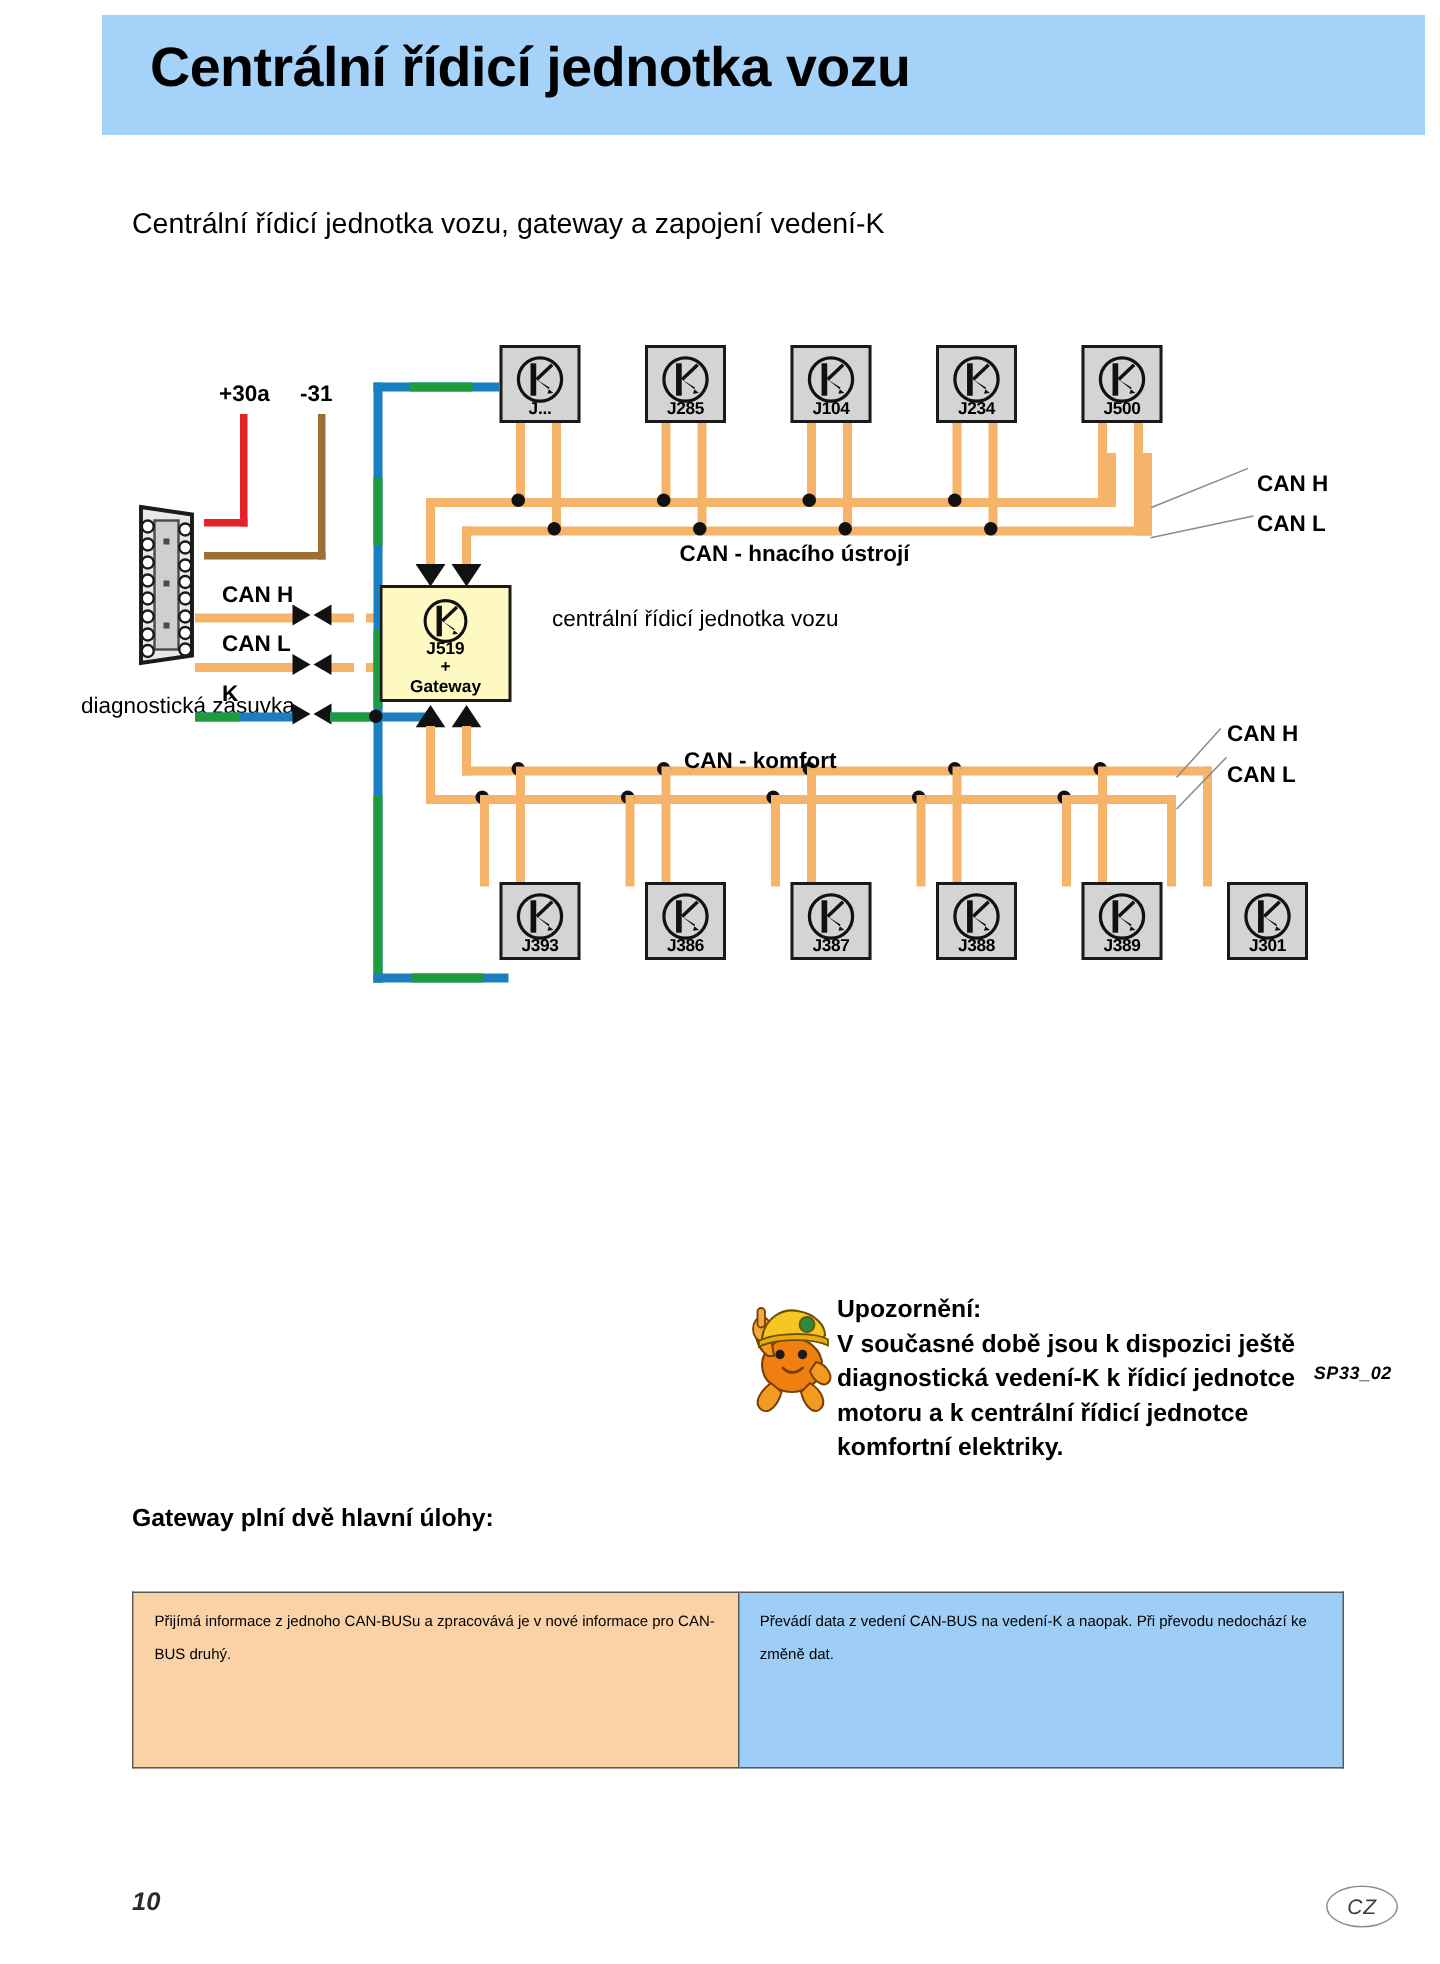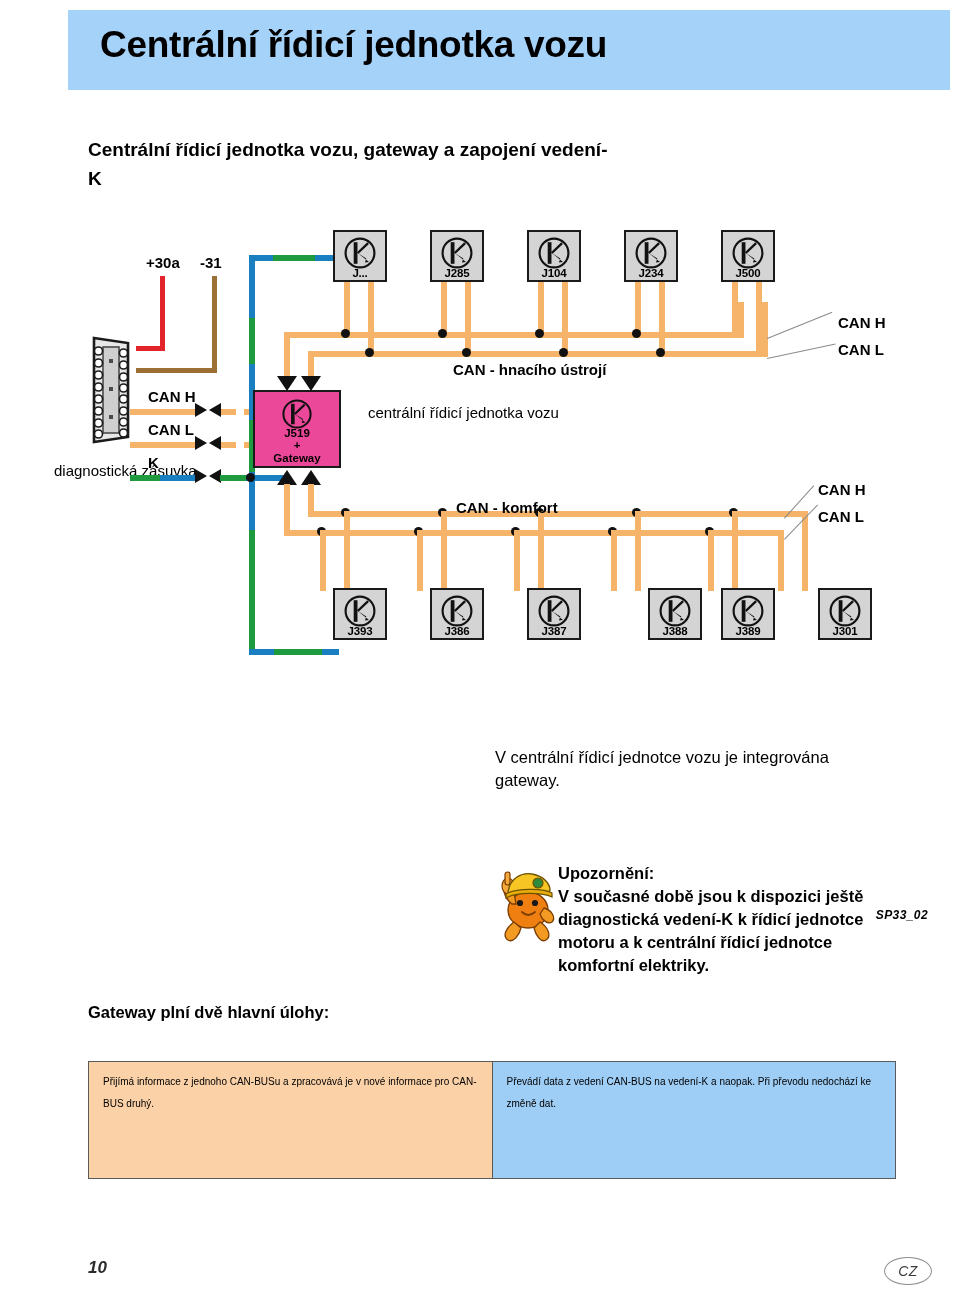--- a/index.html
+++ b/index.html
@@ -16,21 +16,21 @@
     position:absolute;left:68px;top:10px;width:882px;height:80px;
     background:#a5d2f9;
   }
   .header-title{
     position:absolute;left:100px;top:24px;
     font-size:37px;font-weight:bold;letter-spacing:-0.3px;
     white-space:nowrap;
   }
   .subtitle{
     position:absolute;left:88px;top:135px;width:520px;
-    font-size:19px;font-weight:bold;line-height:29px;
+    font-size:19px;font-weight:normal;line-height:29px;
   }
 
   
   .diagram{position:absolute;left:68px;top:230px;width:882px;height:470px;}
 
   .ecu{
     position:absolute;width:54px;height:52px;
     background:#d4d4d4;border:2px solid #1a1a1a;
     box-sizing:border-box;
   }
@@ -38,21 +38,21 @@
     position:absolute;left:50%;top:3px;transform:translateX(-50%);
     width:36px;height:36px;
   }
   .ecu-label{
     position:absolute;left:0;right:0;bottom:1px;
     text-align:center;font-size:11.5px;font-weight:bold;
     letter-spacing:-0.2px;
   }
   .gw-box{
     position:absolute;width:88px;height:78px;
-    background:#ec4899;border:2px solid #1a1a1a;box-sizing:border-box;
+    background:#fef9c3;border:2px solid #1a1a1a;box-sizing:border-box;
   }
   .gw-box .glyph{position:absolute;left:50%;top:5px;transform:translateX(-50%);width:34px;height:34px;}
   .gw-label{
     position:absolute;left:0;right:0;bottom:2px;text-align:center;
     font-size:11.5px;font-weight:bold;line-height:12.5px;
   }
 
   .wire{position:absolute;background:#f5b469;}
   .wire-v{width:6px;}
   .wire-h{height:6px;}
@@ -359,21 +359,21 @@
     </div>
     <div class="ecu" style="left:459px;top:358px;">
       <svg class="glyph" viewBox="0 0 40 40">
         <circle cx="20" cy="20" r="16" fill="none" stroke="#111" stroke-width="2.4"></circle>
         <rect x="13" y="8" width="4.2" height="24" fill="#111"></rect>
         <path d="M17.5 20 L29 9" stroke="#111" stroke-width="2.6" fill="none"></path>
         <path d="M17.5 20 L30 30 L25.5 30.5 L27 26 Z" fill="#111"></path>
       </svg>
       <div class="ecu-label">J387</div>
     </div>
-    <div class="ecu" style="left:556px;top:358px;margin-left:24px;">
+    <div class="ecu" style="left:556px;top:358px;">
       <svg class="glyph" viewBox="0 0 40 40">
         <circle cx="20" cy="20" r="16" fill="none" stroke="#111" stroke-width="2.4"></circle>
         <rect x="13" y="8" width="4.2" height="24" fill="#111"></rect>
         <path d="M17.5 20 L29 9" stroke="#111" stroke-width="2.6" fill="none"></path>
         <path d="M17.5 20 L30 30 L25.5 30.5 L27 26 Z" fill="#111"></path>
       </svg>
       <div class="ecu-label">J388</div>
     </div>
     <div class="ecu" style="left:653px;top:358px;">
       <svg class="glyph" viewBox="0 0 40 40">
@@ -403,21 +403,20 @@
     <div class="leader" style="left:699px;top:128px;width:70px;transform:rotate(-12deg);"></div>
 
     <div class="dlabel" style="left:750px;top:251px;">CAN H</div>
     <div class="dlabel" style="left:750px;top:278px;">CAN L</div>
     <div class="leader" style="left:716px;top:288px;width:44px;transform:rotate(-48deg);"></div>
     <div class="leader" style="left:716px;top:309px;width:48px;transform:rotate(-46deg);"></div>
 
     <div class="caption">SP33_02</div>
   </div>
 
-  <div class="para" style="left:495px;top:746px;width:360px;">V centrální řídicí jednotce vozu je integrována gateway.</div>
 
   <div class="note-wrap">
     <svg class="mascot" viewBox="0 0 78 82">
 
       <ellipse cx="40" cy="46" rx="20" ry="18" fill="#f07f12" stroke="#7a3d02" stroke-width="1.4"></ellipse>
 
       <path d="M26 58 C18 64 14 72 20 76 C25 79 31 72 33 64 Z" fill="#f29a22" stroke="#7a3d02" stroke-width="1.3"></path>
       <path d="M52 58 C60 63 64 72 58 76 C53 79 48 72 46 64 Z" fill="#f29a22" stroke="#7a3d02" stroke-width="1.3"></path>
 
       <path d="M24 40 C16 34 14 24 18 20 C22 17 26 22 26 28 L28 40 Z" fill="#f29a22" stroke="#7a3d02" stroke-width="1.3"></path>

